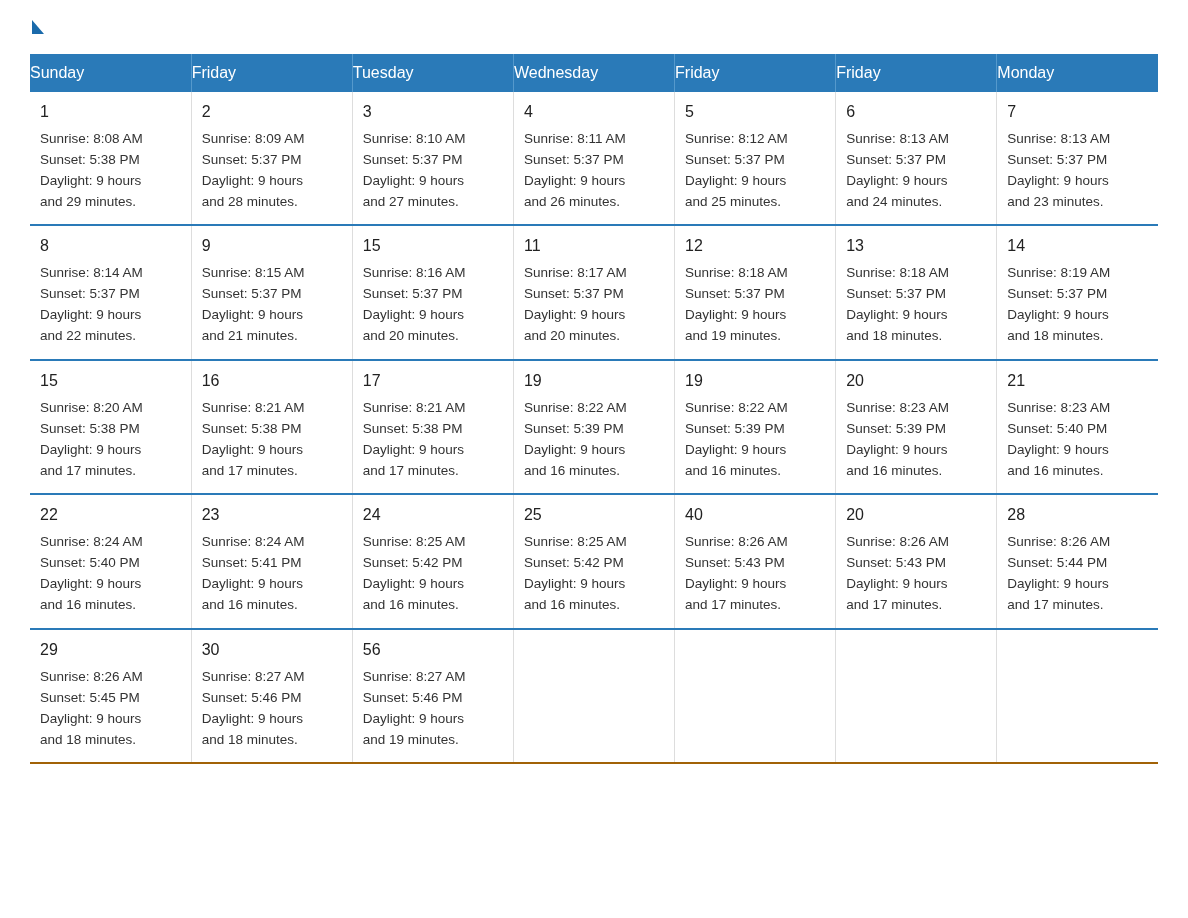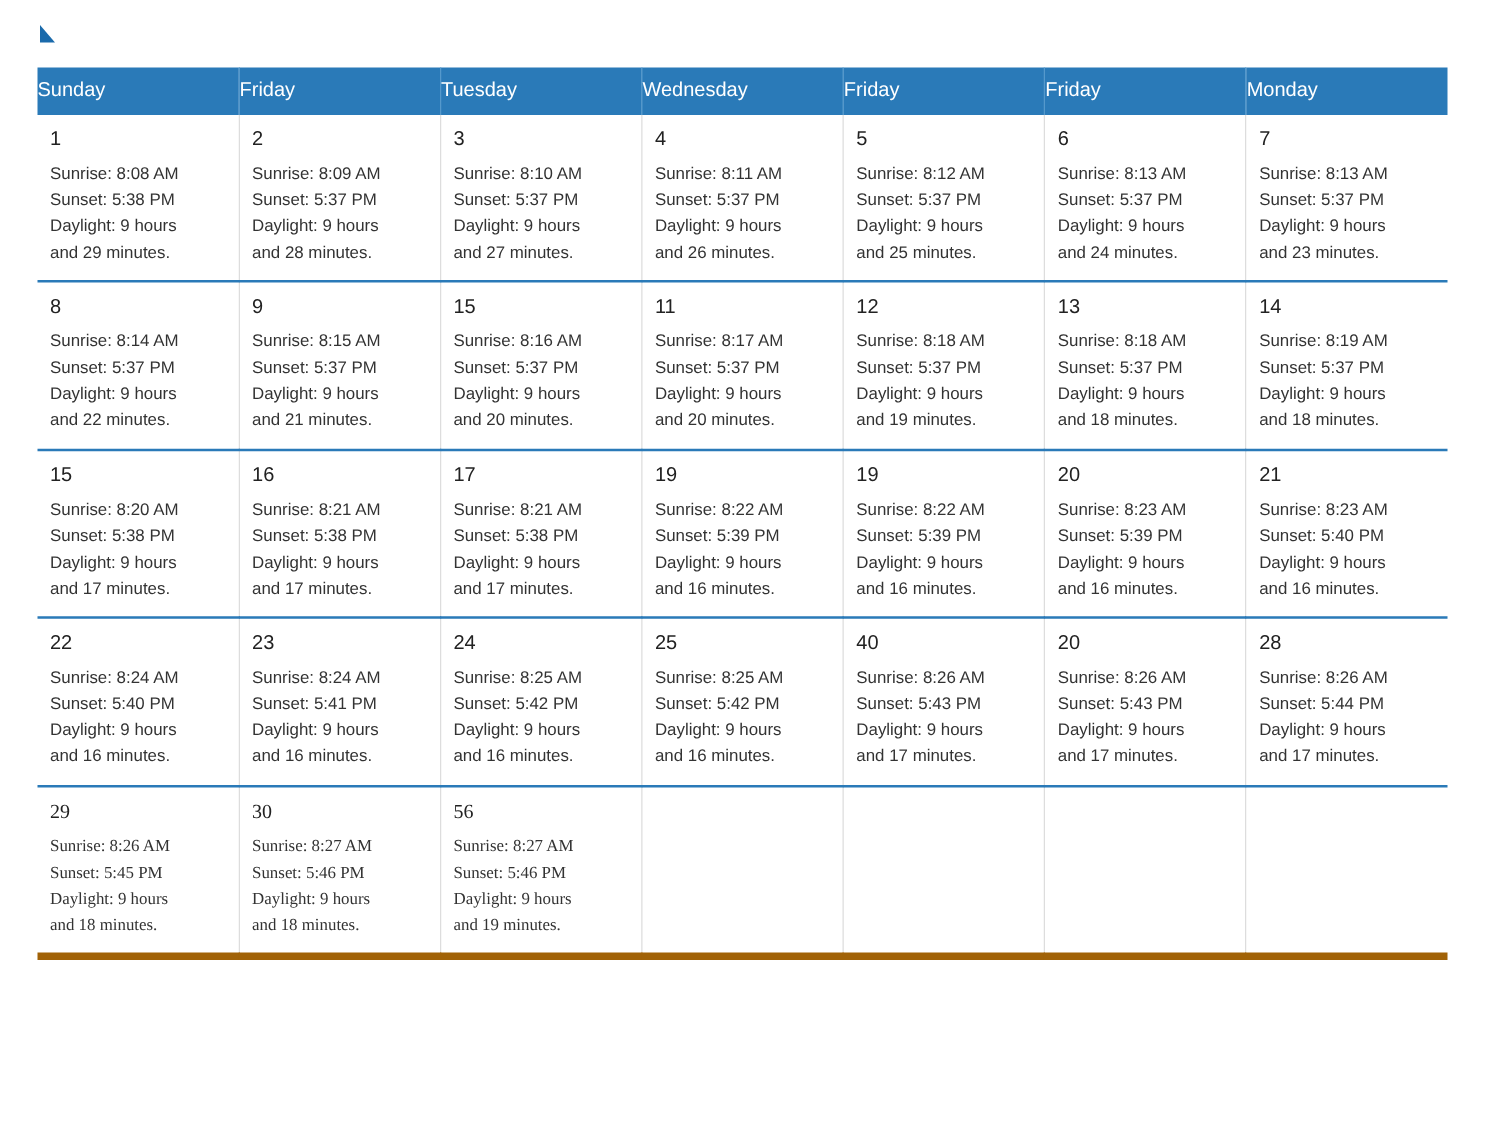--- a/index.html
+++ b/index.html
@@ -96,22 +96,21 @@
       display: block;
       margin-bottom: 4px;
       color: #222;
     }
     .day-info {
       color: #333;
       font-size: 13.5px;
       text-align: right;
     }
     tbody tr:last-child {
-      border-bottom: 6px solid #a16207;
-      font-family: Liberation Serif, serif;
+      border-bottom: 2px solid #a16207;
     }
     .empty-cell {
       background: #fff;
     }
   </style>
 </head>
 <body>
 
 <div class="header">
   <div class="logo">

